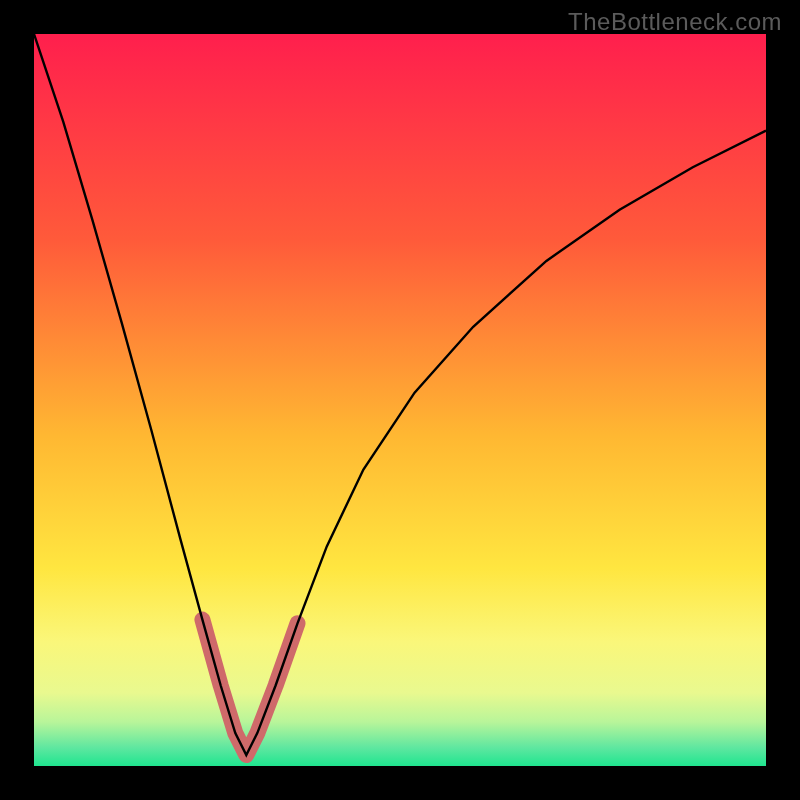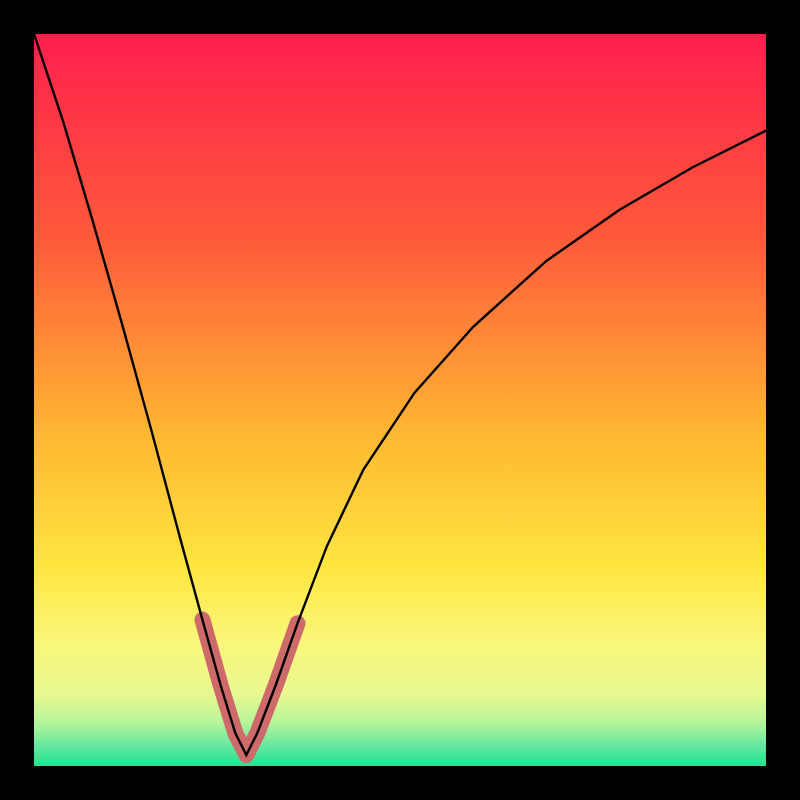--- a/index.html
+++ b/index.html
@@ -77,14 +77,15 @@
       <rect x="0" y="0" width="732" height="732" fill="url(#bg)"></rect>
     </svg>
 
     <svg class="curve" viewBox="0 0 732 732" preserveAspectRatio="none">
       <path id="hlPath" class="highlight-path" d="M168.4 585.6 L186.7 651.5 L201.3 699.1 L212.3 721.0 L223.3 699.1 L241.6 651.5 L263.5 589.3"></path>
       <path id="mainPath" class="curve-path" d="M0.0 0.0 L29.3 87.8 L58.6 186.7 L87.8 289.1 L117.1 395.3 L146.4 505.1 L168.4 585.6 L186.7 651.5 L201.3 699.1 L212.3 721.0 L223.3 699.1 L241.6 651.5 L263.5 589.3 L292.8 512.4 L329.4 435.5 L380.6 358.7 L439.2 292.8 L512.4 226.9 L585.6 175.7 L658.8 133.2 L732.0 96.6"></path>
     </svg>
 
   </div>
 
+  <div class="watermark">TheBottleneck.com</div>
 
 </div>
 
 </body></html>

